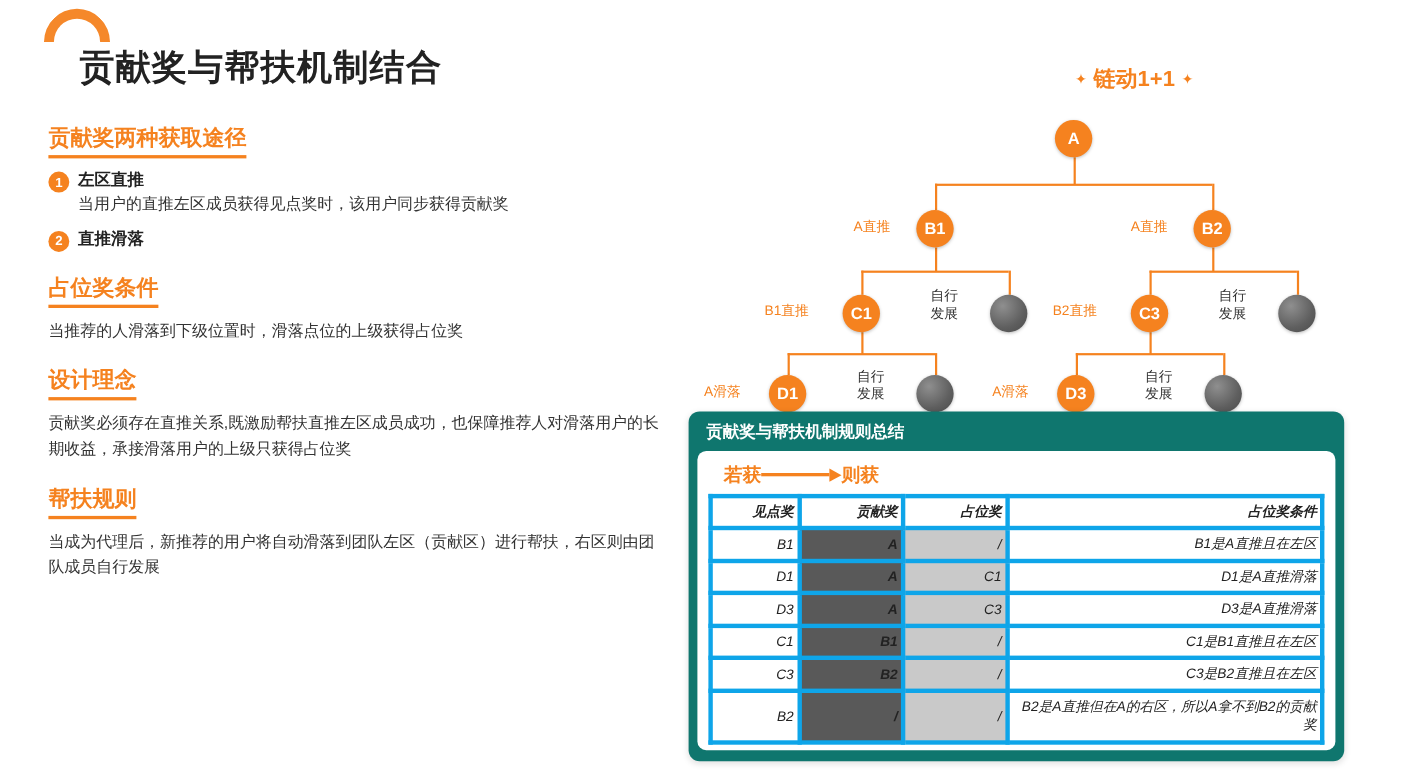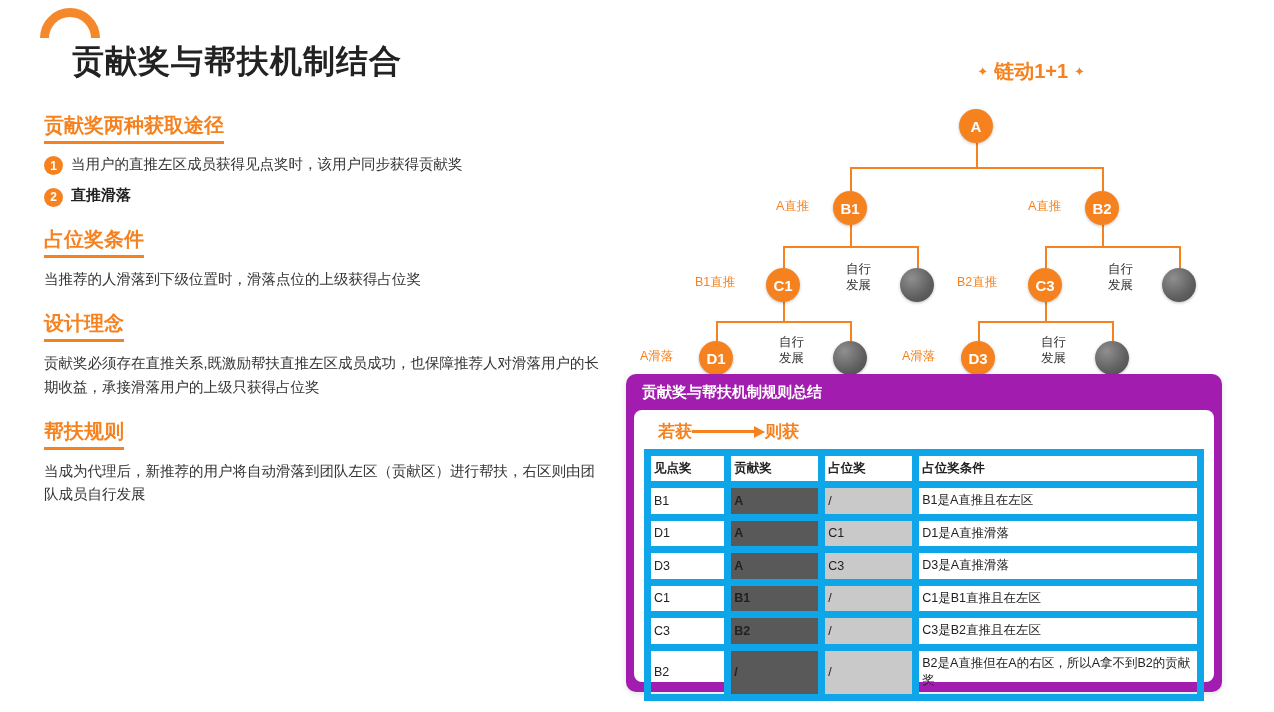--- a/index.html
+++ b/index.html
@@ -70,21 +70,21 @@
   }
   .lbl { position: absolute; font-size: 12.5px; color: #f5821f; white-space: nowrap; }
   .lbl-dark { position: absolute; font-size: 12.5px; color: #333; line-height: 1.25; text-align: center; white-space: nowrap; }
   .ln { position: absolute; background: #f5821f; }
   .lnh { height: 2px; }
   .lnv { width: 2px; }
 
   
   .card {
     position: absolute; left: 626px; top: 374px; width: 596px; height: 318px;
-    background: #a21caf; border-radius: 10px; padding: 0;
+    background: #0f766e; border-radius: 10px; padding: 0;
     box-shadow: 0 2px 6px rgba(0,0,0,.12);
   }
   .card-title {
     color: #fff; font-size: 15px; font-weight: bold;
     padding: 9px 0 8px 16px;
   }
   .card-body {
     background: #fff; border-radius: 8px;
     margin: 0 8px 8px 8px; height: 272px; padding: 8px 10px 10px 10px;
   }
@@ -94,21 +94,21 @@
   }
   .arrowrow .w { font-size: 17px; font-weight: bold; color: #f5821f; }
   .arrow-graphic { display: flex; align-items: center; }
   .arrow-graphic .shaft { width: 62px; height: 3px; background: #f5821f; }
   .arrow-graphic .head {
     width: 0; height: 0; border-left: 11px solid #f5821f;
     border-top: 6px solid transparent; border-bottom: 6px solid transparent;
   }
   table.rules { width: 100%; border-collapse: collapse; font-size: 12.5px; }
   table.rules th, table.rules td {
-    border: 7px solid #0ea5e9; text-align: left; padding: 4px 3px; color: #222;
+    border: 4px solid #0ea5e9; text-align: right; padding: 4px 3px; color: #222; font-style: italic;
   }
   table.rules th { font-weight: bold; background: #fff; }
   th.c-grey { background: #595959; color: #fff; }
   th.c-lgrey { background: #c9c9c9; color: #222; }
   td.c-grey { background: #595959; color: #fff; font-weight: bold; }
   td.c-lgrey { background: #c9c9c9; color: #222; }
   td.pos { text-align: left; padding-left: 8px; line-height: 1.4; }
   col.w1 { width: 14.5%; } col.w2 { width: 17%; } col.w3 { width: 17%; } col.w4 { width: 51.5%; }
 </style>
 </head>
@@ -124,20 +124,21 @@
     <span class="spark">✦</span>
   </div>
 
   <div class="left">
 
     <div class="sec">
       <div class="sec-title">贡献奖两种获取途径</div>
       <div class="numrow">
         <div class="badge">1</div>
         <div class="numbody">
+          <div class="num-title">左区直推</div>
           <div class="num-desc">当用户的直推左区成员获得见点奖时，该用户同步获得贡献奖</div>
         </div>
       </div>
       <div class="numrow">
         <div class="badge">2</div>
         <div class="numbody">
           <div class="num-title">直推滑落</div>
         </div>
       </div>
     </div>

